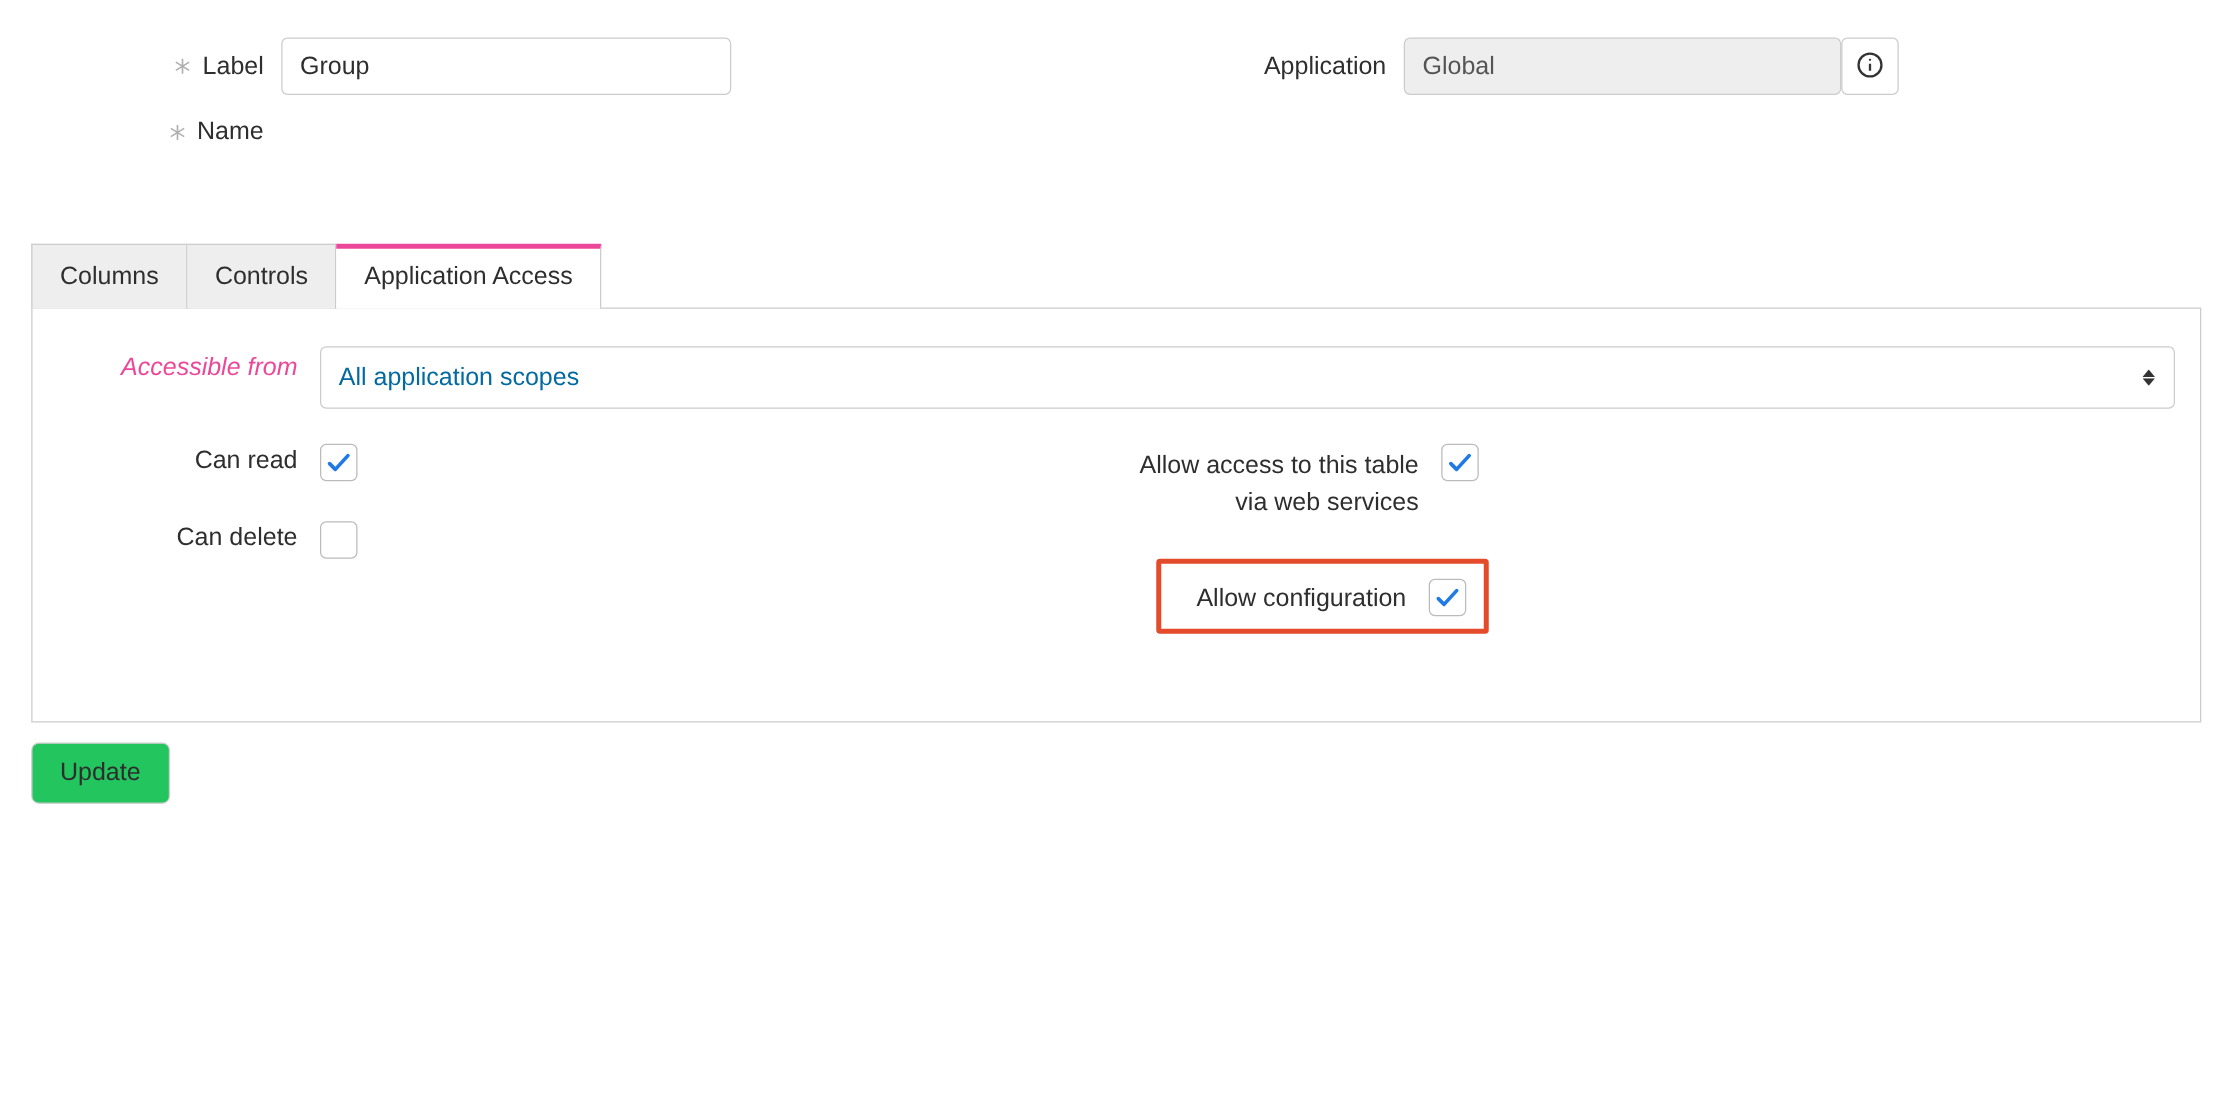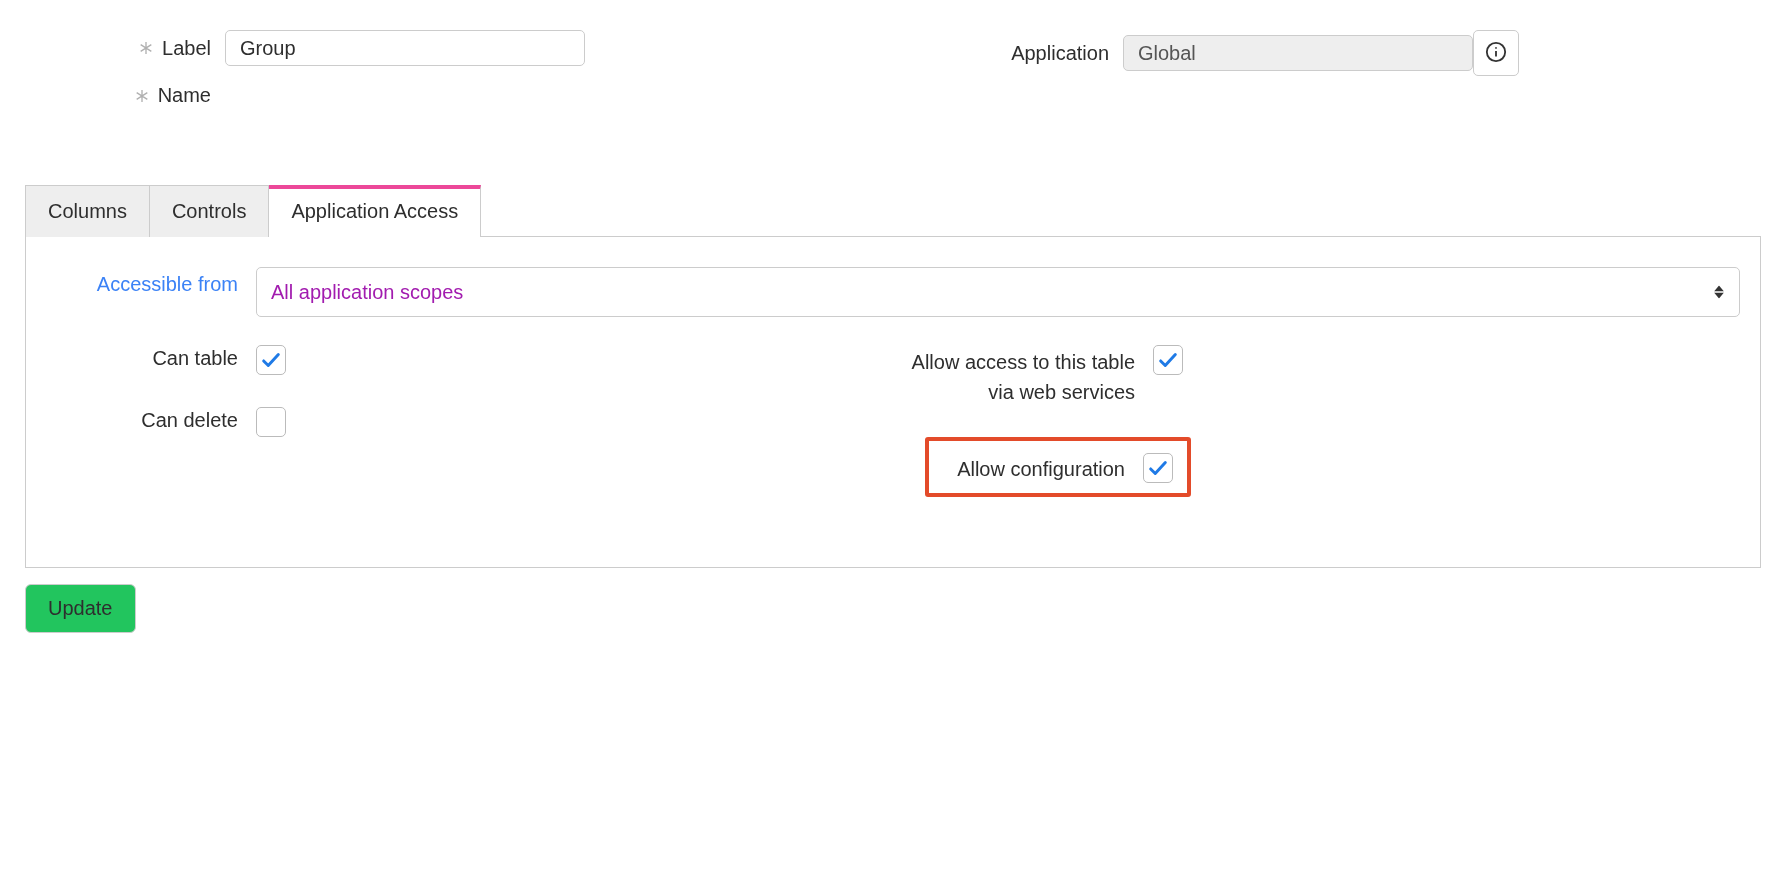--- a/index.html
+++ b/index.html
@@ -36,21 +36,21 @@
       align-items: center;
       gap: 8px;
       color: #2e2e2e;
     }
     .asterisk-icon {
       color: #b0b0b0;
       display: inline-flex;
     }
     .text-input {
       flex: 0 0 360px;
-      height: 36px;
+      height: 46px;
       border: 1px solid #ccc;
       border-radius: 5px;
       padding: 0 14px;
       font-size: 20px;
       color: #2e2e2e;
       background: #fff;
     }
     .text-input.readonly {
       background: #eeeeee;
       color: #555;
@@ -100,35 +100,36 @@
     .panel-row {
       display: flex;
       align-items: flex-start;
       margin-bottom: 26px;
     }
     .panel-label {
       width: 210px;
       text-align: right;
       padding-right: 18px;
       padding-top: 6px;
-      color: #3b82f6;
+      color: #ec4899;
+      font-style: italic;
     }
     .select-wrap {
       flex: 1;
       position: relative;
     }
     .select-input {
       width: 100%;
       height: 50px;
       border: 1px solid #ccc;
       border-radius: 5px;
       padding: 0 40px 0 14px;
       font-size: 20px;
       background: #fff;
-      color: #a21caf;
+      color: #0369a1;
       appearance: none;
       cursor: pointer;
       display: flex;
       align-items: center;
     }
     .select-arrows {
       position: absolute;
       right: 16px;
       top: 50%;
       transform: translateY(-50%);
@@ -269,21 +270,21 @@
             <path d="M0 0 L5 6 L10 0 Z" fill="#333"></path>
           </svg>
       </span>
     </div>
   </div>
 
   <div class="two-col">
 
     <div class="col col-left">
       <div class="chk-row">
-        <div class="chk-label">Can table</div>
+        <div class="chk-label">Can read</div>
         <div class="checkbox">
           <svg width="22" height="22" viewBox="0 0 24 24" fill="none" stroke="#1f7ae6" stroke-width="3.2" stroke-linecap="round" stroke-linejoin="round">
               <polyline points="4 13 9 18 20 6"></polyline>
             </svg>
         </div>
       </div>
       <div class="chk-row" style="margin-bottom:0">
         <div class="chk-label">Can delete</div>
         <div class="checkbox"></div>
       </div>

